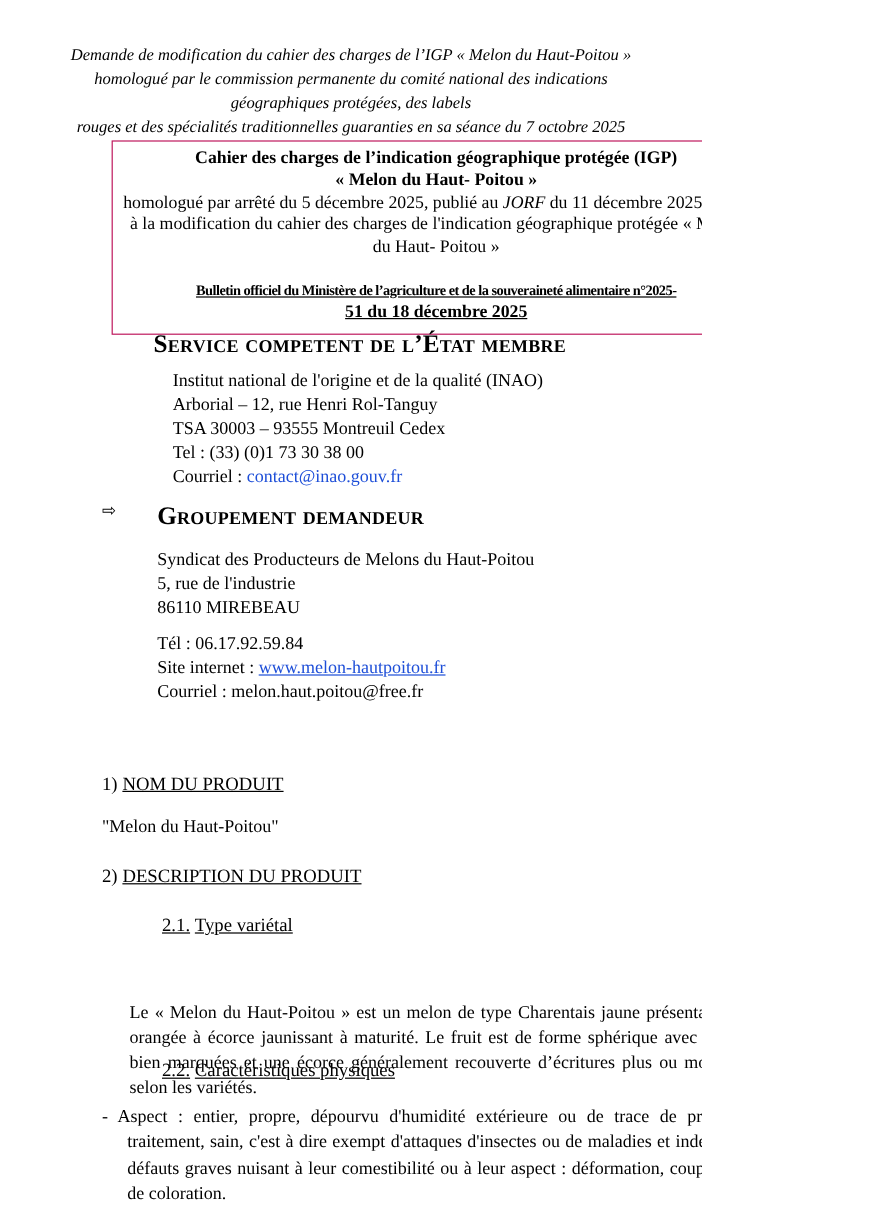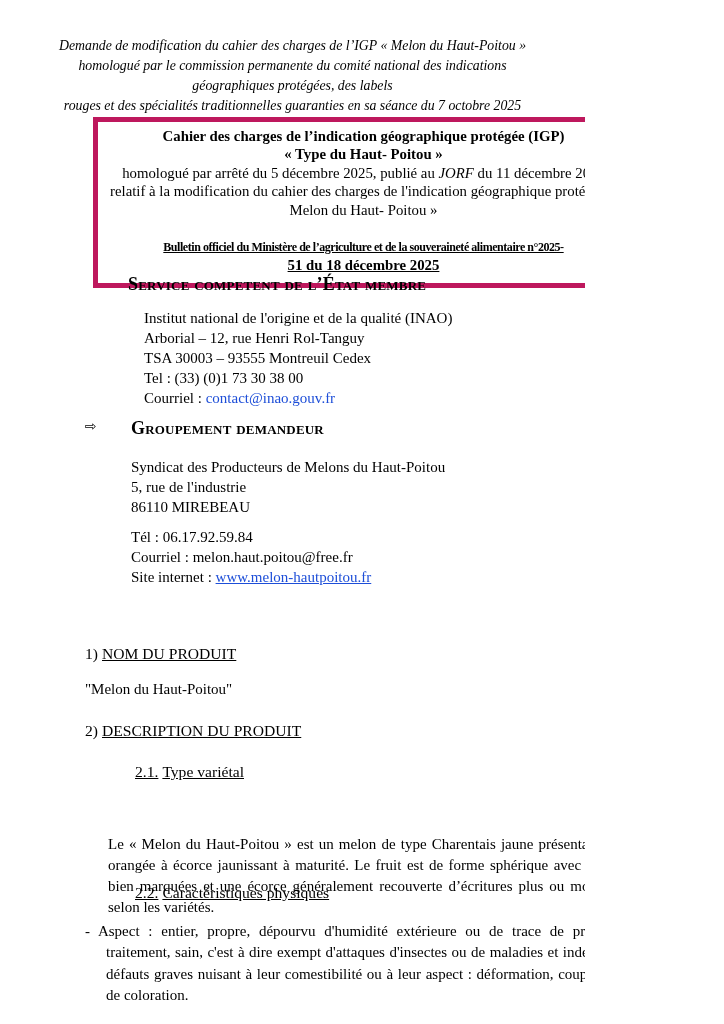--- a/index.html
+++ b/index.html
@@ -30,21 +30,21 @@
     line-height: 20px;
   }
 
   
   .title-box {
     position: absolute;
     top: 117px;
     left: 93px;
     width: 541px;
     box-sizing: border-box;
-    border: 5px solid #be185d;
+    border: 1px solid #be185d;
     padding: 5px 6px 8px 6px;
     text-align: center;
     font-size: 14.8px;
     line-height: 18.4px;
   }
   .box-title { font-weight: bold; }
   .box-bulletin {
     margin-top: 18px;
     font-weight: bold;
   }
@@ -53,21 +53,21 @@
     font-size: 12px;
     letter-spacing: -0.45px;
   }
   .u { text-decoration: underline; }
 
   
   .sc-heading {
     position: absolute;
     font-weight: bold;
     font-variant: small-caps;
-    font-size: 18px;
+    font-size: 21px;
     letter-spacing: 0.2px;
   }
   .service-heading { top: 274px; left: 128px; }
   .groupement-heading { top: 418px; left: 131px; }
 
   .arrow-marker {
     position: absolute;
     top: 418px;
     left: 85px;
     font-family: "DejaVu Sans", sans-serif;
@@ -125,21 +125,21 @@
 
   <div class="approval-header">
     <div>Demande de modification du cahier des charges de l’IGP « Melon du Haut-Poitou »</div>
     <div>homologué par le commission permanente du comité national des indications géographiques protégées, des labels</div>
     <div>rouges et des spécialités traditionnelles guaranties en sa séance du 7 octobre 2025</div>
   </div>
 
   <div class="title-box">
     <div class="box-title">
       <div>Cahier des charges de l’indication géographique protégée (IGP)</div>
-      <div>« Type du Haut- Poitou »</div>
+      <div>« Melon du Haut- Poitou »</div>
     </div>
     <div class="box-para"><span>homologué par arrêté du 5 décembre 2025, publié au </span><i>JORF</i><span> du 11 décembre 2025 relatif à la modification du cahier des charges de l'indication géographique protégée « Melon du Haut- Poitou »</span></div>
     <div class="box-bulletin">
       <div><span class="u bl1">Bulletin officiel du Ministère de l’agriculture et de la souveraineté alimentaire n°2025-</span></div>
       <div><span class="u">51 du 18 décembre 2025</span></div>
     </div>
   </div>
 
   <div class="sc-heading service-heading">Service competent de l’État membre</div>
   <div class="addr-block service-address">
@@ -152,22 +152,22 @@
 
   <div class="arrow-marker">⇨</div>
   <div class="sc-heading groupement-heading">Groupement demandeur</div>
   <div class="addr-block groupement-address">
     <div>Syndicat des Producteurs de Melons du Haut-Poitou</div>
     <div>5, rue de l'industrie</div>
     <div>86110 MIREBEAU</div>
   </div>
   <div class="addr-block groupement-contact">
     <div>Tél : 06.17.92.59.84</div>
+    <div><span>Site internet : </span><span class="link underlined">www.melon-hautpoitou.fr</span></div>
     <div>Courriel : melon.haut.poitou@free.fr</div>
-    <div><span>Site internet : </span><span class="link underlined">www.melon-hautpoitou.fr</span></div>
   </div>
 
   <div class="section-heading h-s1">
     <span>1)</span><span class="u title-part">NOM DU PRODUIT</span>
   </div>
   <div class="body-text s1-body">"Melon du Haut-Poitou"</div>
 
   <div class="section-heading h-s2">
     <span>2)</span><span class="u title-part">DESCRIPTION DU PRODUIT</span>
   </div>

